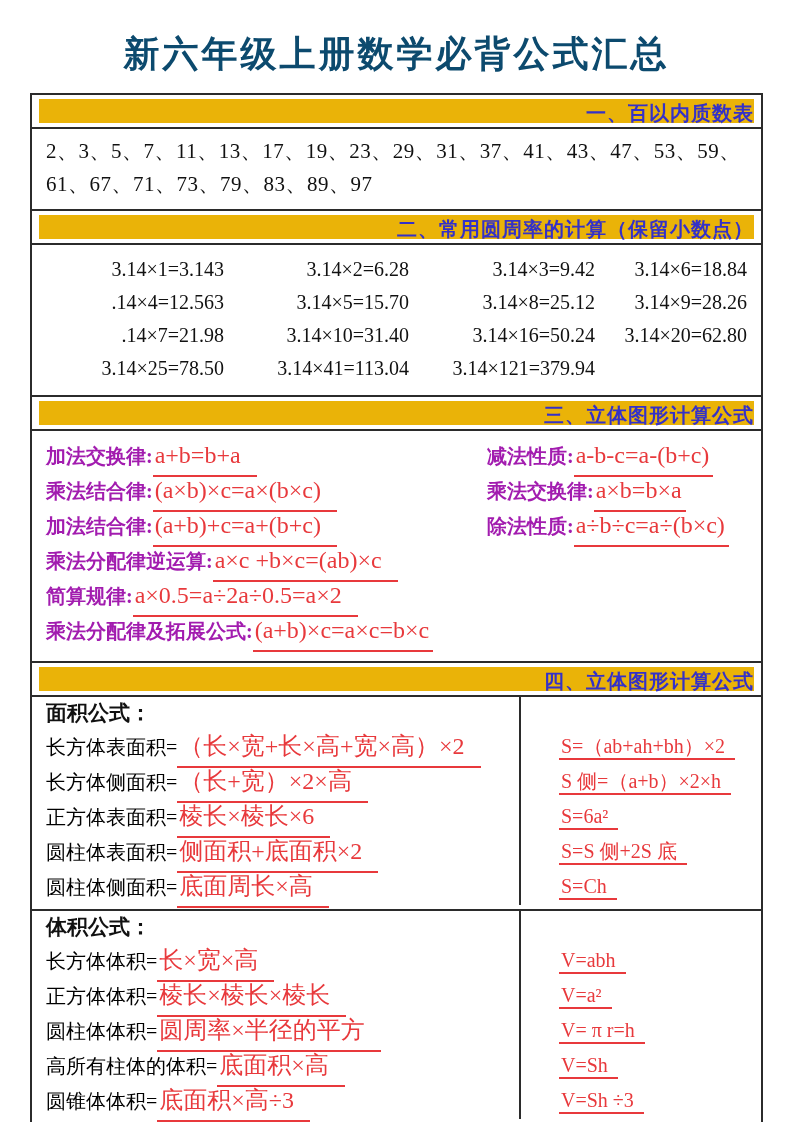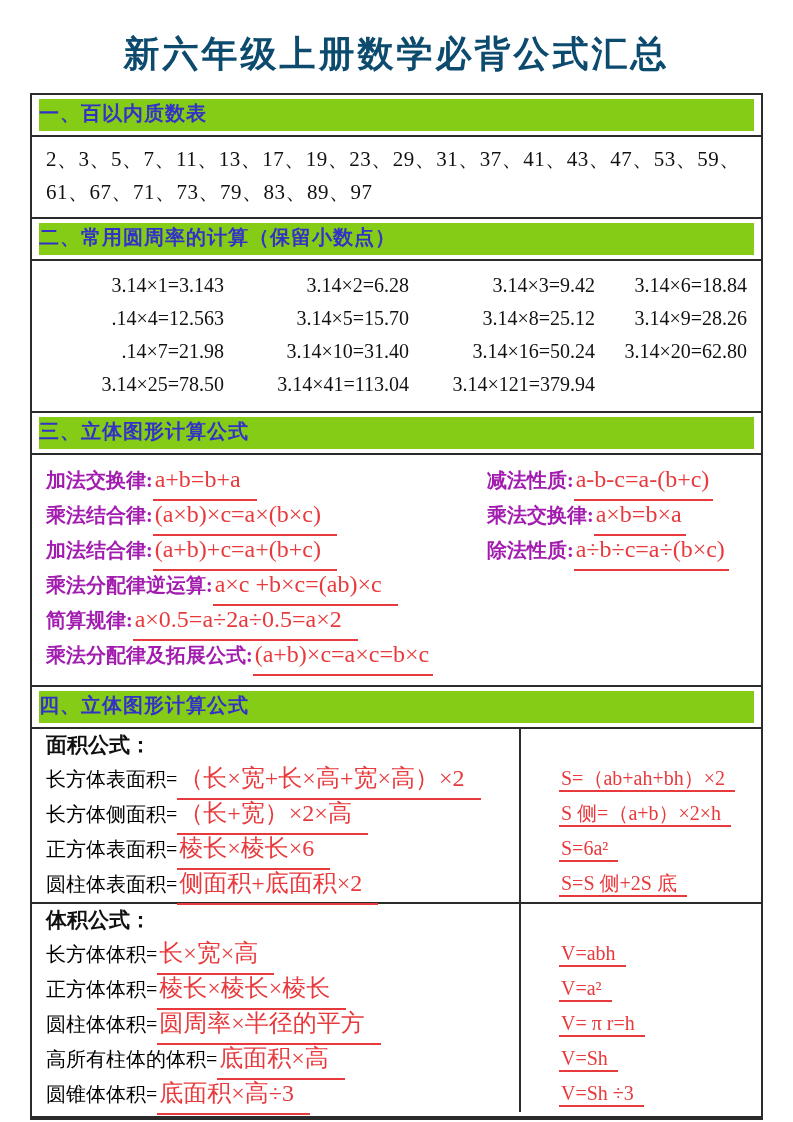--- a/index.html
+++ b/index.html
@@ -1,20 +1,20 @@
 <!DOCTYPE html>
 <html><head>
 <meta charset="utf-8">
 <style>
   html,body { margin:0; padding:0; background:#ffffff; }
   body { width:793px; height:1122px; font-family:"Liberation Serif","DejaVu Serif",serif; color:#111; position:relative; }
   .page-title { margin:30px 0 14px 0; text-align:center; font-size:36px; font-weight:bold; letter-spacing:3px; color:#0c4a6e; }
   .sheet { margin:0 30px; width:729px; border:2px solid #2b2b2b; background:#fff; }
   .hdr-wrap { padding:4px 7px; border-bottom:2px solid #2b2b2b; }
-  .hdr-bar { background:#84cc16; height:32px; line-height:28px; text-align:left; font-size:20px; font-weight:bold; color:#3431c8; letter-spacing:1px; }
+  .hdr-bar { background:#eab308; height:24px; line-height:28px; text-align:right; font-size:20px; font-weight:bold; color:#3431c8; letter-spacing:1px; }
   .block { border-bottom:2px solid #2b2b2b; }
   .primes { padding:6px 14px 8px 14px; font-size:21px; line-height:33px; letter-spacing:0.5px; }
   .pi-grid { padding:8px 14px 10px 14px; }
   .pi-row { display:grid; grid-template-columns:178px 185px 186px 1fr; font-size:20px; line-height:33px; }
   .pi-cell { white-space:nowrap;text-align:right; }
   .laws { padding:8px 14px 12px 14px; }
   .law-row { display:grid; grid-template-columns:441px 1fr; line-height:33px; }
   .law-single { line-height:33px; }
   .law-label { font-weight:bold; font-size:20px; color:#a21caf; }
   .rf { color:#e8393c; font-size:24px; border-bottom:2px solid #e8393c; padding:0 16px 7px 2px; white-space:nowrap;text-align:right; }
@@ -126,20 +126,24 @@
       <div class="right"><span class="sym">S 侧=（a+b）×2×h</span></div>
     </div>
     <div class="s4row">
       <div class="left"><span class="row-label">正方体表面积=</span><span class="rf">棱长×棱长×6</span></div>
       <div class="right"><span class="sym">S=6a²</span></div>
     </div>
     <div class="s4row">
       <div class="left"><span class="row-label">圆柱体表面积=</span><span class="rf">侧面积+底面积×2</span></div>
       <div class="right"><span class="sym">S=S 侧+2S 底</span></div>
     </div>
+    <div class="s4row" style="padding-bottom:4px;">
+      <div class="left"><span class="row-label">圆柱体侧面积=</span><span class="rf">底面周长×高</span></div>
+      <div class="right"><span class="sym">S=Ch</span></div>
+    </div>
   </div>
 
   <div class="block">
     <div class="s4row">
       <div class="left sub-title">体积公式：</div>
       <div class="right"></div>
     </div>
     <div class="s4row">
       <div class="left"><span class="row-label">长方体体积=</span><span class="rf">长×宽×高</span></div>
       <div class="right"><span class="sym">V=abh</span></div>

